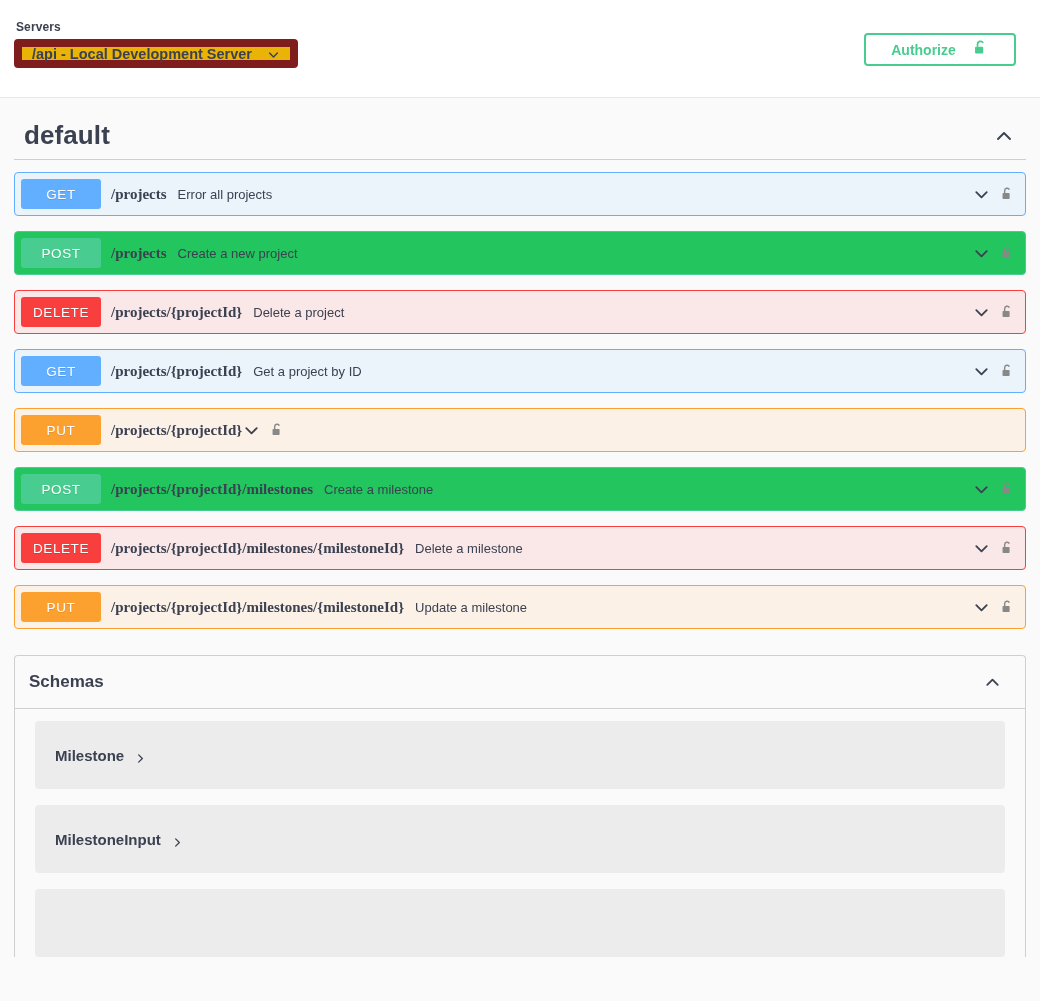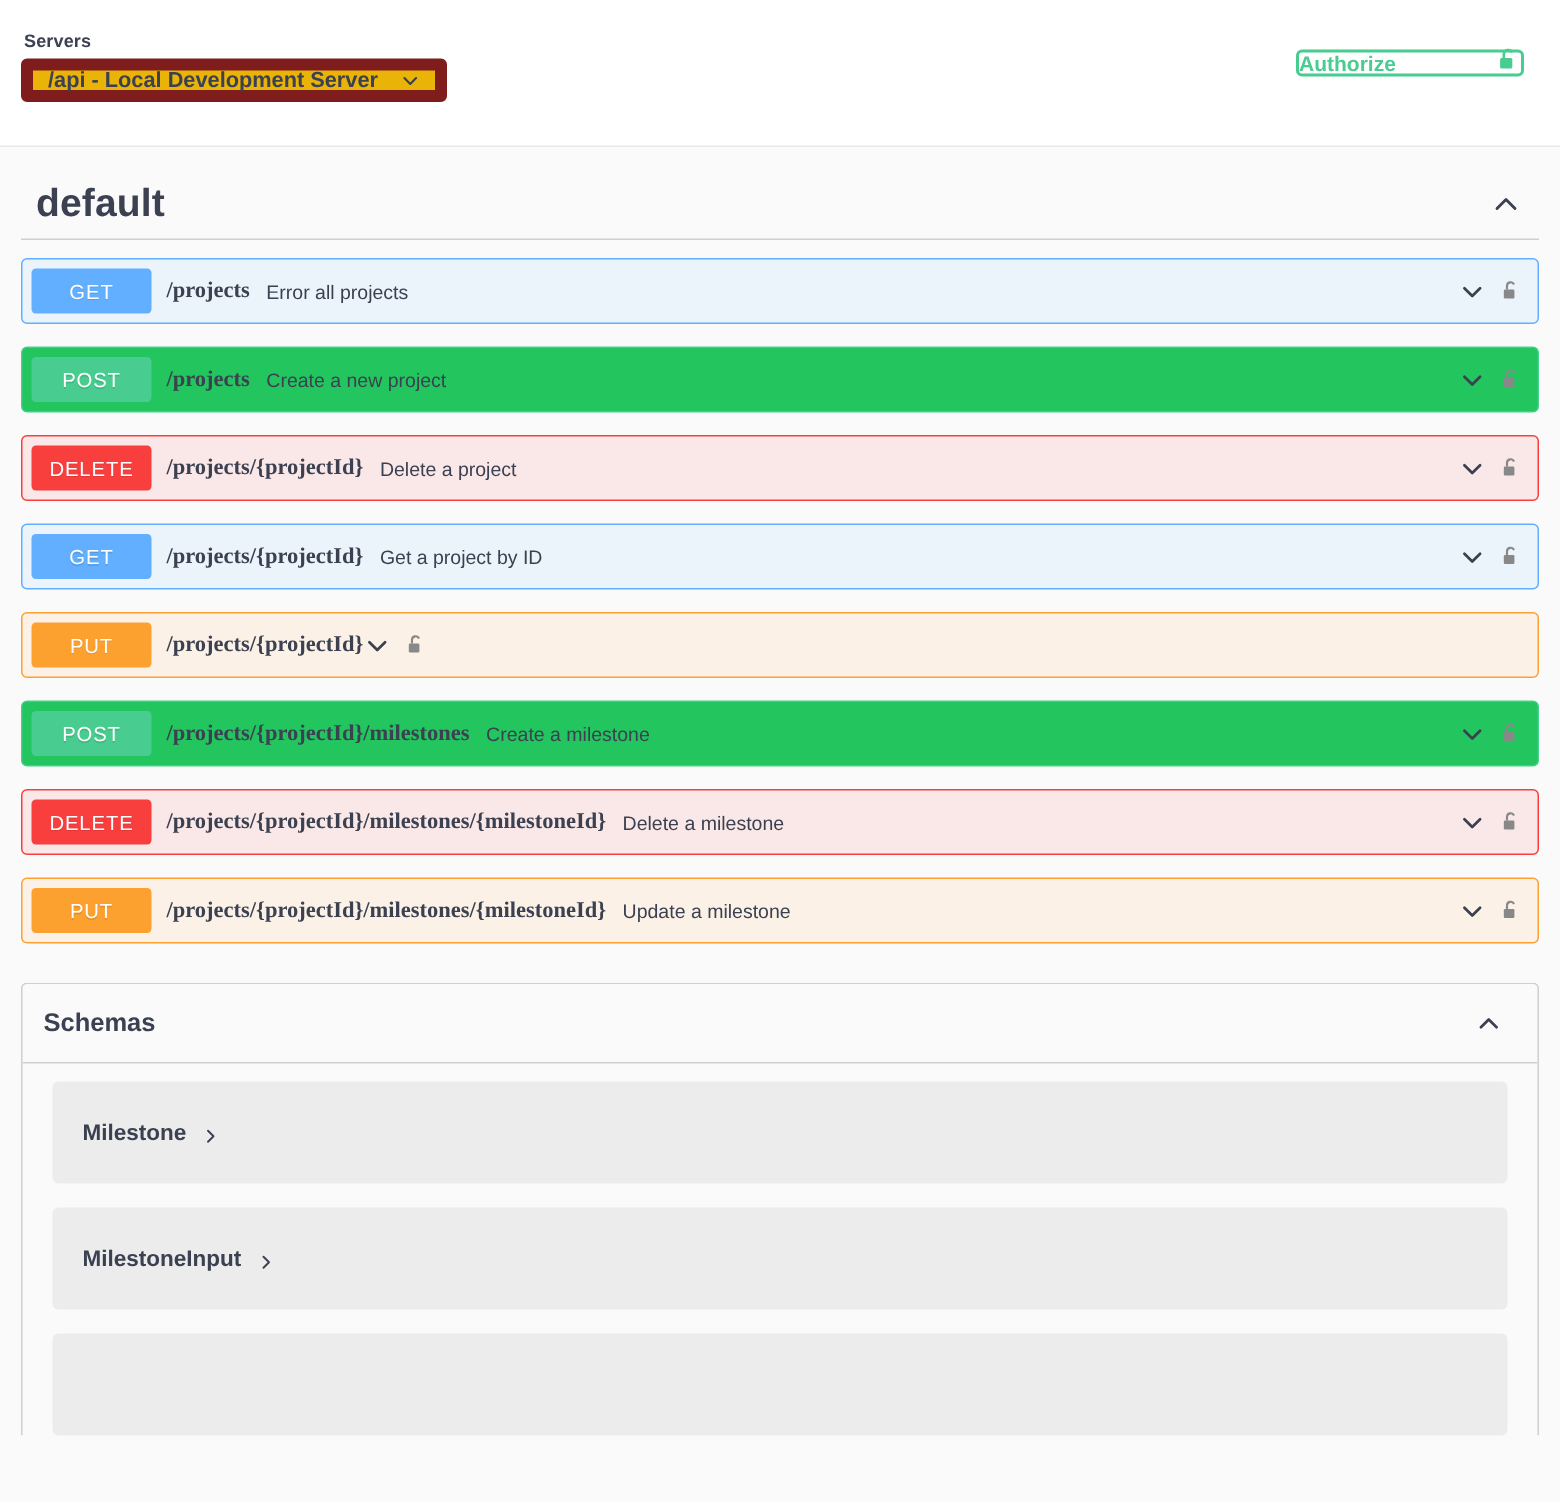--- a/index.html
+++ b/index.html
@@ -49,27 +49,27 @@
     right: 10px;
     top: 50%;
     transform: translateY(-50%);
     width: 13px; height: 13px;
   }
   .authorize-btn {
     position: absolute;
     right: 24px;
     top: 33px;
     width: 152px;
-    height: 18px;
+    height: 33px;
     border: 2px solid #49cc90;
     border-radius: 4px;
     background: #ffffff;
     display: flex;
     align-items: center;
-    justify-content: space-between;
+    justify-content: center;
     gap: 16px;
     cursor: pointer;
   }
   .authorize-btn .lbl {
     font-size: 14px;
     font-weight: bold;
     color: #49cc90;
   }
 
   

